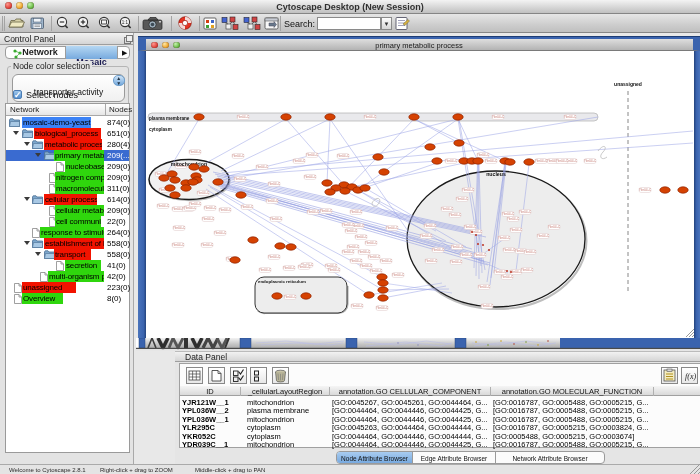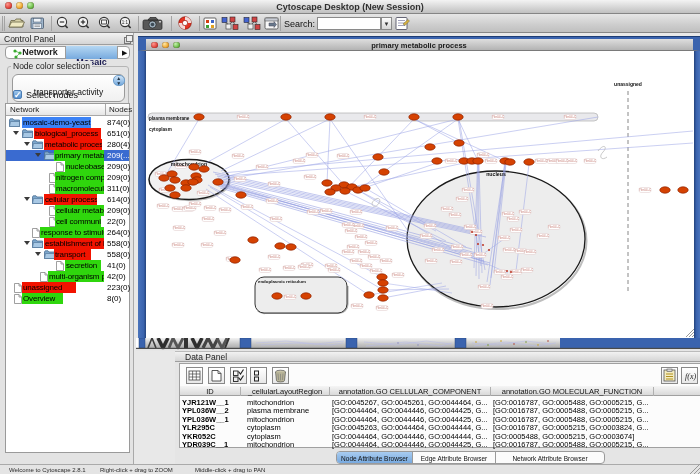--- a/index.html
+++ b/index.html
@@ -23,21 +23,21 @@
 #cbxlab{left:26px;top:57px;font-size:9px;color:#111;}
 #tree{left:5px;top:70px;width:125px;height:350px;background:#fff;border:1px solid #9a9a9a;}
 #treehead{left:0;top:0;width:123px;height:12px;background:linear-gradient(#fefefe,#e6e6e6);border-bottom:1px solid #a8a8a8;font-size:8px;color:#222;}
 .trow{position:absolute;left:0;width:123px;height:11px;font-size:8px;color:#000;}
 .tlab{position:absolute;top:0;height:11px;line-height:11px;padding:0 0 0 1px;white-space:nowrap;overflow:hidden;letter-spacing:-0.15px;}
 .tcount{position:absolute;left:101px;top:0;height:11px;line-height:11px;font-size:8px;}
 .tri{position:absolute;top:3px;width:0;height:0;border-left:3.5px solid transparent;border-right:3.5px solid transparent;border-top:4.5px solid #3a3a3a;}
 #netwin{left:138px;top:36px;width:562px;height:302px;}
 #nwtop{left:0;top:0;width:562px;height:3px;background:#3a63ae;border-top:1px solid #1c3c74;}
 #nwtitle{left:0;top:3px;width:562px;height:12px;background:linear-gradient(#dedede,#b3b3b3);border-left:8px solid #3a63ae;border-right:7px solid #3a63ae;border-bottom:1px solid #7a7a7a;}
-#nwtitletext{left:0;top:5px;width:562px;text-align:center;font-size:7.5px;font-weight:bold;color:#1a1a1a;}
+#nwtitletext{left:0;top:5px;width:562px;text-align:center;font-size:7.5px;font-weight:normal;color:#1a1a1a;}
 #canvas{left:8px;top:15px;width:548px;height:287px;background:#ffffff;}
 #nwleft{left:0;top:15px;width:8px;height:287px;background:linear-gradient(90deg,#4a74bc,#3a63ae 70%,#24437c);}
 #nwright{left:556px;top:15px;width:6px;height:287px;background:linear-gradient(90deg,#24437c,#3a63ae 40%,#4a74bc);}
 #strip{left:136px;top:338px;width:564px;height:13px;background:#fff;}
 #dpanel{left:136px;top:351px;width:564px;height:113px;background:#e5e5e5;margin-left:39px;}
 #dphead{left:0;top:0;width:564px;height:11px;background:linear-gradient(#f2f2f2,#d5d5d5);border-top:1px solid #bbb;border-bottom:1px solid #9e9e9e;font-size:8.5px;color:#222;padding-left:10px;}
 #dpinner{left:4px;top:12px;width:556px;height:85px;background:#fcfcfc;border:1px solid #a0a0a0;}
 .dbtn{position:absolute;top:3px;width:17px;height:17px;background:linear-gradient(#ffffff,#e8e8e8);border:1px solid #888;}
 #thead{left:0;top:22px;width:554px;height:10px;background:linear-gradient(#f5f5f5,#d9d9d9);border-bottom:1px solid #a0a0a0;font-size:7.5px;color:#111;}
 .th{position:absolute;top:1px;text-align:center;border-right:1px solid #b0b0b0;height:9px;}

